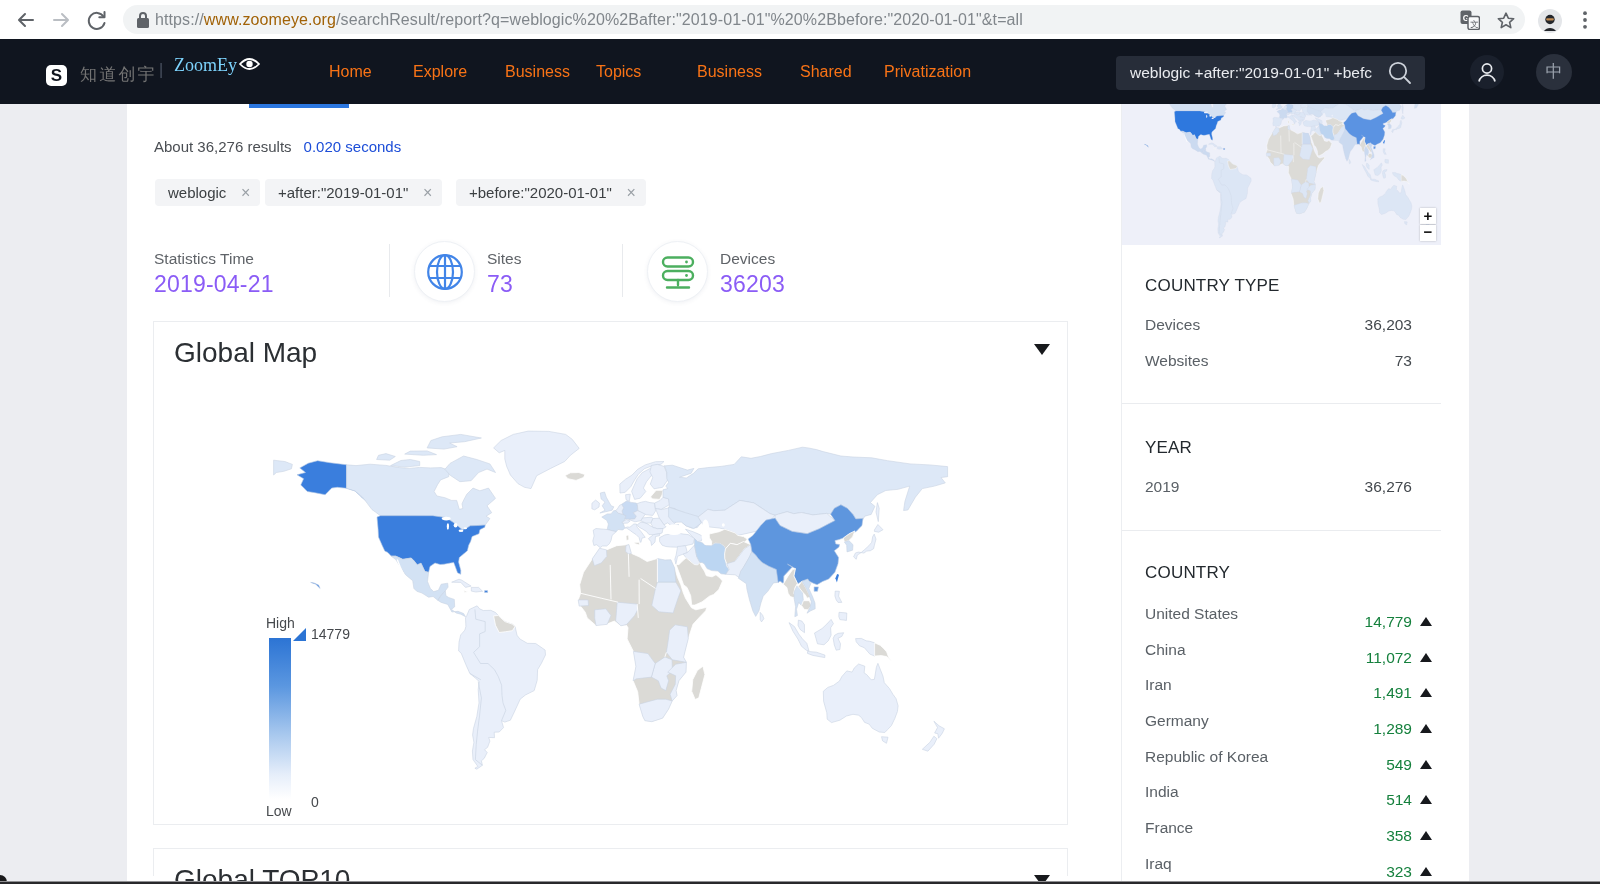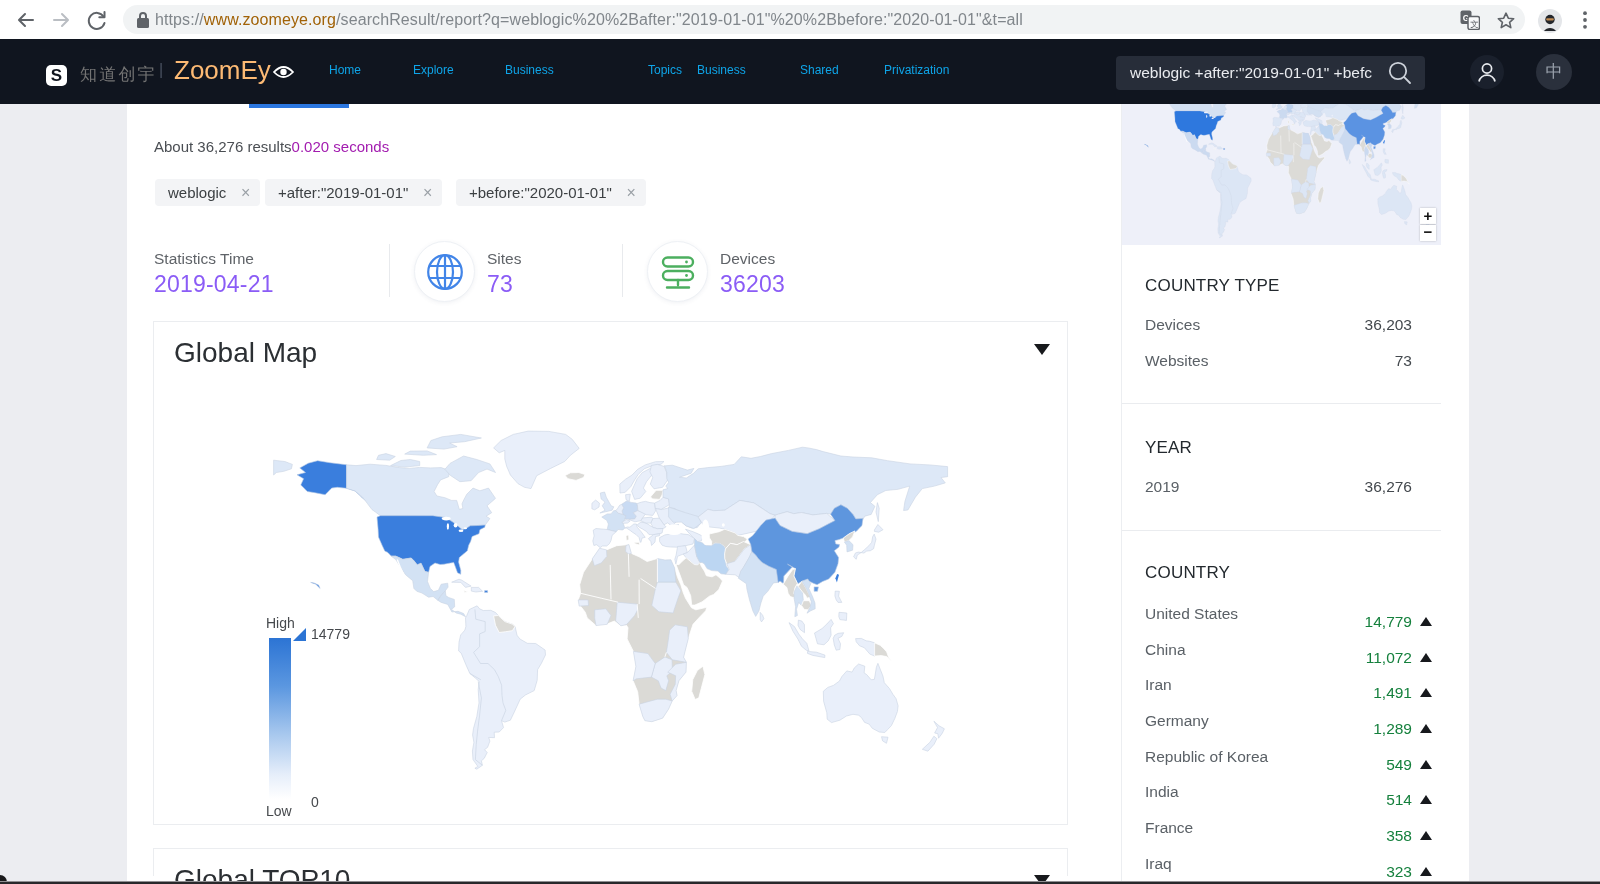--- a/index.html
+++ b/index.html
@@ -8,29 +8,29 @@
 #chrome{position:absolute;left:0;top:0;width:1600px;height:39px;background:#fff}
 #chrome svg{position:absolute}
 #urlbar{position:absolute;left:123px;top:5px;width:1402px;height:29px;background:#f1f3f4;border-radius:15px}
 #urltext{position:absolute;left:155px;top:11px;font-size:16px;color:#80868b;white-space:nowrap;letter-spacing:0.1px}
 #urltext b{color:#a16207;font-weight:normal}
 
 #nav{position:absolute;left:0;top:39px;width:1600px;height:65px;background:#10151f}
 #logo-sq{position:absolute;left:46px;top:26px;width:21px;height:21px;background:#fff;border-radius:5px;color:#10151f;font-weight:bold;font-size:17px;text-align:center;line-height:21px}
 #cn-name{position:absolute;left:80px;top:24px;font-size:17px;color:#737373;letter-spacing:2.2px}
 #lsep{position:absolute;left:159px;top:22px;color:#4a5160;font-size:16px}
-#zm{position:absolute;left:174px;top:16px;font-family:Liberation Sans, sans-serif;font-size:26px;color:#fdba74}
-.navlink{position:absolute;top:24px;font-size:12px;color:#0ea5e9}
+#zm{position:absolute;left:174px;top:16px;font-family:Liberation Serif, serif;font-size:18px;color:#7dd3fc}
+.navlink{position:absolute;top:24px;font-size:16px;color:#f97316}
 #sbox{position:absolute;left:1116px;top:17px;width:309px;height:34px;background:#272d39;border-radius:4px;color:#e9ebef;font-size:15.5px;line-height:34px;padding-left:14px;white-space:nowrap;overflow:hidden}
 
 #page{position:absolute;left:0;top:104px;width:1600px;height:780px;background:#ecedf1}
 #content{position:absolute;left:127px;top:0;width:1342px;height:780px;background:#fff}
 #bluetab{position:absolute;left:249px;top:0;width:100px;height:3.5px;background:#2c77e0}
 #results{position:absolute;left:154px;top:34px;font-size:15px;color:#4a4e53}
-#results span{color:#a21caf;margin-left:0}
+#results span{color:#1d4ed8;margin-left:12px}
 .chip{position:absolute;top:75px;height:27px;background:#f3f4f6;border-radius:4px;font-size:15px;color:#3c4043;line-height:27px;padding:0 34px 0 13px}
 .chip i{position:absolute;right:10px;top:0;font-style:normal;color:#9aa0a6;font-size:16px}
 .stlabel{position:absolute;top:146px;font-size:15.5px;color:#5f6368}
 .stvalue{position:absolute;top:167px;font-size:23px;color:#8b5cf6;font-weight:500;letter-spacing:0.2px}
 .vdiv{position:absolute;top:140px;width:1px;height:53px;background:#e8eaed}
 .iconcirc{position:absolute;top:137px;width:61px;height:61px;border-radius:50%;background:#fff;border:1px solid #eef1f5;box-shadow:0 1px 4px rgba(60,80,120,.08)}
 
 .card{position:absolute;left:153px;width:915px;background:#fff;border:1px solid #ebedf0}
 .cardtitle{position:absolute;left:20px;top:15px;font-size:28px;color:#2b2f33}
 .caret{position:absolute;right:17px;top:22px;width:0;height:0;border-left:8px solid transparent;border-right:8px solid transparent;border-top:11px solid #17191c}
@@ -220,21 +220,21 @@
   <div id="logo-sq">S</div>
   <div id="cn-name">知道创宇</div>
   <div id="lsep">|</div>
   <div id="zm">ZoomEy<svg width="21" height="14" viewBox="0 0 21 14" style="margin-left:2px">
           <path d="M1 7 Q10.5 -3 20 7 Q10.5 17 1 7z" fill="none" stroke="#fff" stroke-width="1.8"></path>
           <circle cx="10.5" cy="7" r="3.2" fill="#fff"></circle>
         </svg></div>
   <div class="navlink" style="left:329px">Home</div>
   <div class="navlink" style="left:413px">Explore</div>
   <div class="navlink" style="left:505px">Business</div>
-  <div class="navlink" style="left:648px">Topics</div>
+  <div class="navlink" style="left:596px">Topics</div>
   <div class="navlink" style="left:697px">Business</div>
   <div class="navlink" style="left:800px">Shared</div>
   <div class="navlink" style="left:884px">Privatization</div>
   <div id="sbox">weblogic +after:"2019-01-01" +befc</div>
   <svg width="26" height="26" style="position:absolute;left:1387px;top:21px" viewBox="0 0 26 26" fill="none">
     <circle cx="11" cy="11" r="8.2" stroke="#cdd2da" stroke-width="1.8"></circle>
     <path d="M17.2 17.2 L23 23" stroke="#cdd2da" stroke-width="1.8" stroke-linecap="round"></path>
   </svg>
   <svg width="36" height="36" style="position:absolute;left:1469px;top:15px" viewBox="0 0 36 36" fill="none">
     <circle cx="18" cy="18" r="17" fill="#1a202c"></circle>

